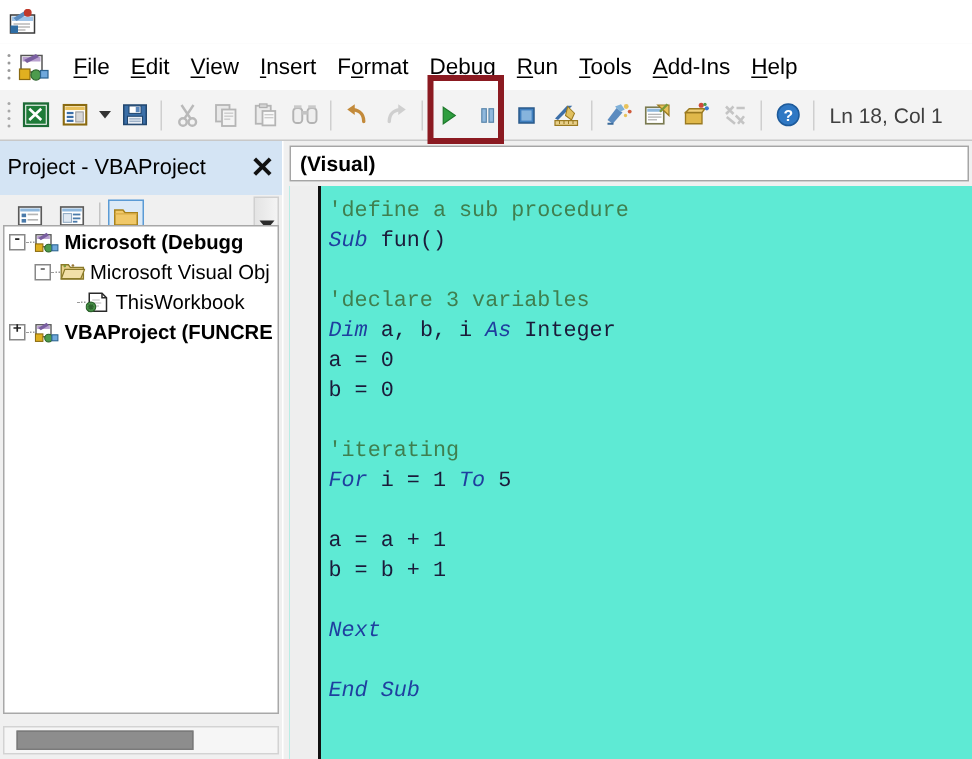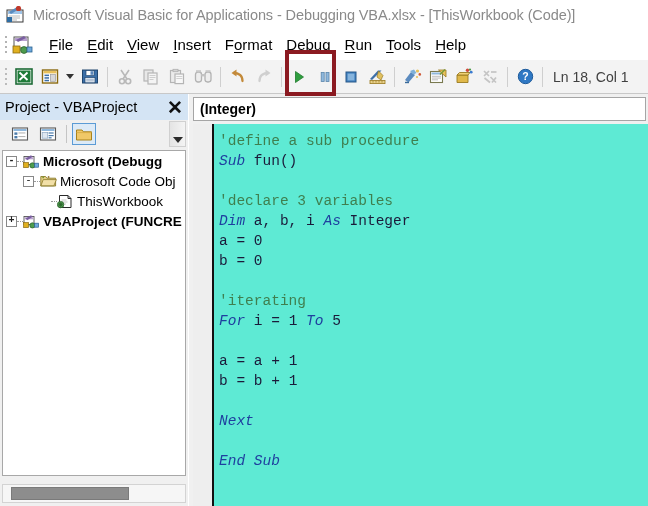--- a/index.html
+++ b/index.html
@@ -79,21 +79,21 @@
     border: 4px solid #8b1a21; background: transparent; z-index: 40;
     pointer-events: none;
   }
 
   
   .project-panel {
     position: absolute; left: 0px; top: 94px; width: 189px; height: 412px;
     background: #f0f0f0; border-right: 1px solid #ffffff;
   }
   .pp-titlebar {
-    height: 26px; background: #d4e4f4;
+    height: 36px; background: #d4e4f4;
     display: flex; align-items: center; justify-content: space-between;
     padding: 0 2px 0 5px;
     text-align: right;
   }
   .pp-title { font-size: 14.5px; color: #000; white-space: nowrap; }
   .pp-close {
     width: 22px; height: 22px; display: flex; align-items: center; justify-content: center;
     font-size: 19px; font-weight: bold; color: #111; line-height: 1;
   }
   .pp-toolbar {
@@ -184,21 +184,20 @@
         <rect x="1" y="4" width="16" height="12" fill="#ffffff" stroke="#3a3a3a" stroke-width="1"></rect>
         <rect x="2" y="5" width="14" height="3" fill="#9fc4e8"></rect>
         <rect x="3" y="9.5" width="11" height="1" fill="#b9b9b9"></rect>
         <rect x="3" y="11.5" width="11" height="1" fill="#b9b9b9"></rect>
         <rect x="3" y="13.5" width="8" height="1" fill="#b9b9b9"></rect>
         <path d="M3 6 L11 1 L13 3 L5 8 Z" fill="#5a8bbf"></path>
         <circle cx="12.5" cy="2.5" r="2.6" fill="#c0392b"></circle>
         <rect x="1" y="11" width="5" height="5" fill="#2e6da4"></rect>
       </svg>
     </div>
-    <div class="titlebar-text">Microsoft Visual Basic for Applications - Debugging VBA.xlsx - [ThisWorkbook (Code)]</div>
   </div>
 
   <div class="menubar">
     <div class="menu-gripper">
         <i></i>
         <i></i>
         <i></i>
         <i></i>
       </div>
     <div class="menubar-icon">
@@ -213,20 +212,21 @@
     </div>
     <div id="menu-items" style="display:flex; align-items:center;">
         <div class="menu-item"><u>F</u>ile</div>
         <div class="menu-item"><u>E</u>dit</div>
         <div class="menu-item"><u>V</u>iew</div>
         <div class="menu-item"><u>I</u>nsert</div>
         <div class="menu-item">F<u>o</u>rmat</div>
         <div class="menu-item"><u>D</u>ebug</div>
         <div class="menu-item"><u>R</u>un</div>
         <div class="menu-item"><u>T</u>ools</div>
+        <div class="menu-item"><u>A</u>dd-Ins</div>
         <div class="menu-item"><u>H</u>elp</div>
       </div>
   </div>
 
   <div class="toolbar">
     <div class="tb-gripper">
         <i></i>
         <i></i>
         <i></i>
         <i></i>
@@ -467,21 +467,21 @@
           <div class="tree-row">
             <div style="width: 20px; height: 1px; flex: 0 0 auto;"></div>
             <div class="tw-expander">-</div>
             <div style="width: 6px; height: 1px; border-top: 1px dotted rgb(154, 154, 154); flex: 0 0 auto;"></div>
             <span class="tree-ico"><svg width="17" height="14" viewBox="0 0 17 14">
                 <path d="M0.8 2.5 L5.6 2.5 L6.9 4.2 L15.6 4.2 L15.6 12 L0.8 12 Z" fill="#e8d08a" stroke="#8a7a28" stroke-width="0.9"></path>
                 <path d="M3.2 5.6 L16.4 5.6 L13.8 11.8 L0.9 11.8 Z" fill="#f2e0a8" stroke="#8a7a28" stroke-width="0.8"></path>
                 <circle cx="3.2" cy="3.4" r="0.9" fill="#7a9a3a"></circle>
                 <circle cx="8.6" cy="3" r="0.9" fill="#9a7a3a"></circle>
               </svg></span>
-            <span>Microsoft Code Obj</span>
+            <span>Microsoft Visual Obj</span>
           </div>
           <div class="tree-row">
             <div style="width: 37px; height: 1px; flex: 0 0 auto;"></div>
             <div style="width: 11px; height: 1px; flex: 0 0 auto;"></div>
             <div style="width: 6px; height: 1px; border-top: 1px dotted rgb(154, 154, 154); flex: 0 0 auto;"></div>
             <span class="tree-ico"><svg width="17" height="15" viewBox="0 0 17 15">
                 <path d="M2.5 1.5 L11 1.5 L14 4.5 L14 13.5 L2.5 13.5 Z" fill="#ffffff" stroke="#2a2a2a" stroke-width="1"></path>
                 <path d="M11 1.5 L11 4.5 L14 4.5" fill="none" stroke="#2a2a2a" stroke-width="1"></path>
                 <path d="M4.5 6 L9.5 6 M4.5 8 L10.5 8 M4.5 10 L9 10" stroke="#b9b9b9" stroke-width="0.8"></path>
                 <circle cx="3.6" cy="10.6" r="3.2" fill="#4d9b4d" stroke="#2c622c" stroke-width="0.8"></circle>
@@ -506,21 +506,21 @@
         </div>
     </div>
 
     <div class="pp-hscroll">
       <div class="pp-hthumb"></div>
     </div>
   </div>
 
   <div class="code-pane">
     <div class="code-header">
-      <span class="code-header-text">(Integer)</span>
+      <span class="code-header-text">(Visual)</span>
     </div>
     <div class="code-body">
       <div class="code-margin"></div>
       <div class="code-lines" id="code-lines"><div class="ln"><span class="cmt" style="color: rgb(63, 127, 79);">'define a sub procedure</span></div><div class="ln"><span class="kw" style="color: rgb(31, 63, 159);">Sub</span><span class="id" style="color: rgb(27, 27, 58);"> </span><span class="id" style="color: rgb(27, 27, 58);">fun()</span></div><div class="ln">&nbsp;</div><div class="ln"><span class="cmt" style="color: rgb(63, 127, 79);">'declare 3 variables</span></div><div class="ln"><span class="kw" style="color: rgb(31, 63, 159);">Dim</span><span class="id" style="color: rgb(27, 27, 58);"> </span><span class="id" style="color: rgb(27, 27, 58);">a,</span><span class="id" style="color: rgb(27, 27, 58);"> </span><span class="id" style="color: rgb(27, 27, 58);">b,</span><span class="id" style="color: rgb(27, 27, 58);"> </span><span class="id" style="color: rgb(27, 27, 58);">i</span><span class="id" style="color: rgb(27, 27, 58);"> </span><span class="kw" style="color: rgb(31, 63, 159);">As</span><span class="id" style="color: rgb(27, 27, 58);"> </span><span class="id" style="color: rgb(27, 27, 58);">Integer</span></div><div class="ln"><span class="id" style="color: rgb(27, 27, 58);">a</span><span class="id" style="color: rgb(27, 27, 58);"> </span><span class="id" style="color: rgb(27, 27, 58);">=</span><span class="id" style="color: rgb(27, 27, 58);"> </span><span class="id" style="color: rgb(27, 27, 58);">0</span></div><div class="ln"><span class="id" style="color: rgb(27, 27, 58);">b</span><span class="id" style="color: rgb(27, 27, 58);"> </span><span class="id" style="color: rgb(27, 27, 58);">=</span><span class="id" style="color: rgb(27, 27, 58);"> </span><span class="id" style="color: rgb(27, 27, 58);">0</span></div><div class="ln">&nbsp;</div><div class="ln"><span class="cmt" style="color: rgb(63, 127, 79);">'iterating</span></div><div class="ln"><span class="kw" style="color: rgb(31, 63, 159);">For</span><span class="id" style="color: rgb(27, 27, 58);"> </span><span class="id" style="color: rgb(27, 27, 58);">i</span><span class="id" style="color: rgb(27, 27, 58);"> </span><span class="id" style="color: rgb(27, 27, 58);">=</span><span class="id" style="color: rgb(27, 27, 58);"> </span><span class="id" style="color: rgb(27, 27, 58);">1</span><span class="id" style="color: rgb(27, 27, 58);"> </span><span class="kw" style="color: rgb(31, 63, 159);">To</span><span class="id" style="color: rgb(27, 27, 58);"> </span><span class="id" style="color: rgb(27, 27, 58);">5</span></div><div class="ln">&nbsp;</div><div class="ln"><span class="id" style="color: rgb(27, 27, 58);">a</span><span class="id" style="color: rgb(27, 27, 58);"> </span><span class="id" style="color: rgb(27, 27, 58);">=</span><span class="id" style="color: rgb(27, 27, 58);"> </span><span class="id" style="color: rgb(27, 27, 58);">a</span><span class="id" style="color: rgb(27, 27, 58);"> </span><span class="id" style="color: rgb(27, 27, 58);">+</span><span class="id" style="color: rgb(27, 27, 58);"> </span><span class="id" style="color: rgb(27, 27, 58);">1</span></div><div class="ln"><span class="id" style="color: rgb(27, 27, 58);">b</span><span class="id" style="color: rgb(27, 27, 58);"> </span><span class="id" style="color: rgb(27, 27, 58);">=</span><span class="id" style="color: rgb(27, 27, 58);"> </span><span class="id" style="color: rgb(27, 27, 58);">b</span><span class="id" style="color: rgb(27, 27, 58);"> </span><span class="id" style="color: rgb(27, 27, 58);">+</span><span class="id" style="color: rgb(27, 27, 58);"> </span><span class="id" style="color: rgb(27, 27, 58);">1</span></div><div class="ln">&nbsp;</div><div class="ln"><span class="kw" style="color: rgb(31, 63, 159);">Next</span></div><div class="ln">&nbsp;</div><div class="ln"><span class="kw" style="color: rgb(31, 63, 159);">End</span><span class="id" style="color: rgb(27, 27, 58);"> </span><span class="kw" style="color: rgb(31, 63, 159);">Sub</span></div></div>
     </div>
   </div>
 
 </div>
 
 </body></html>

